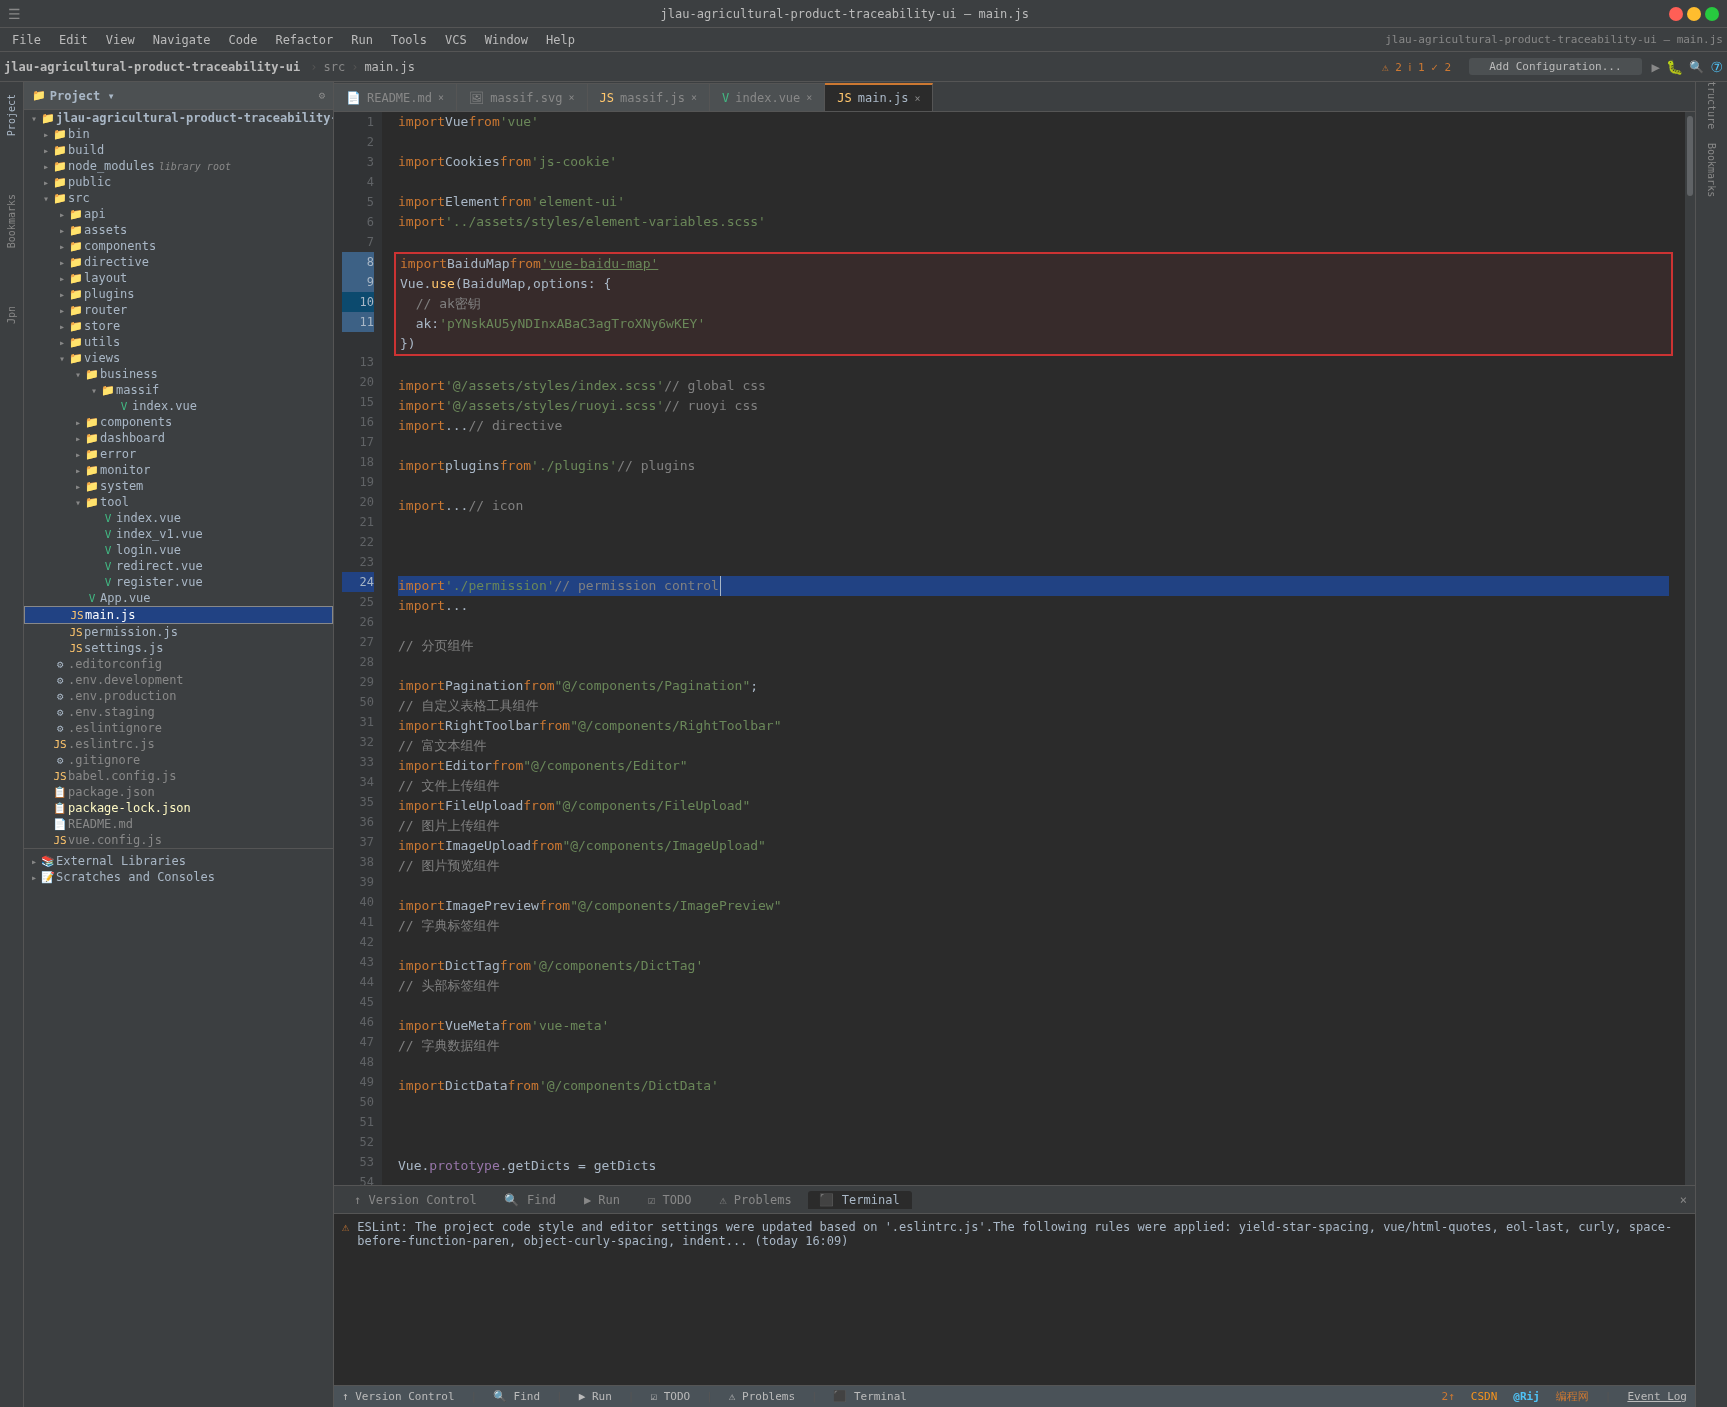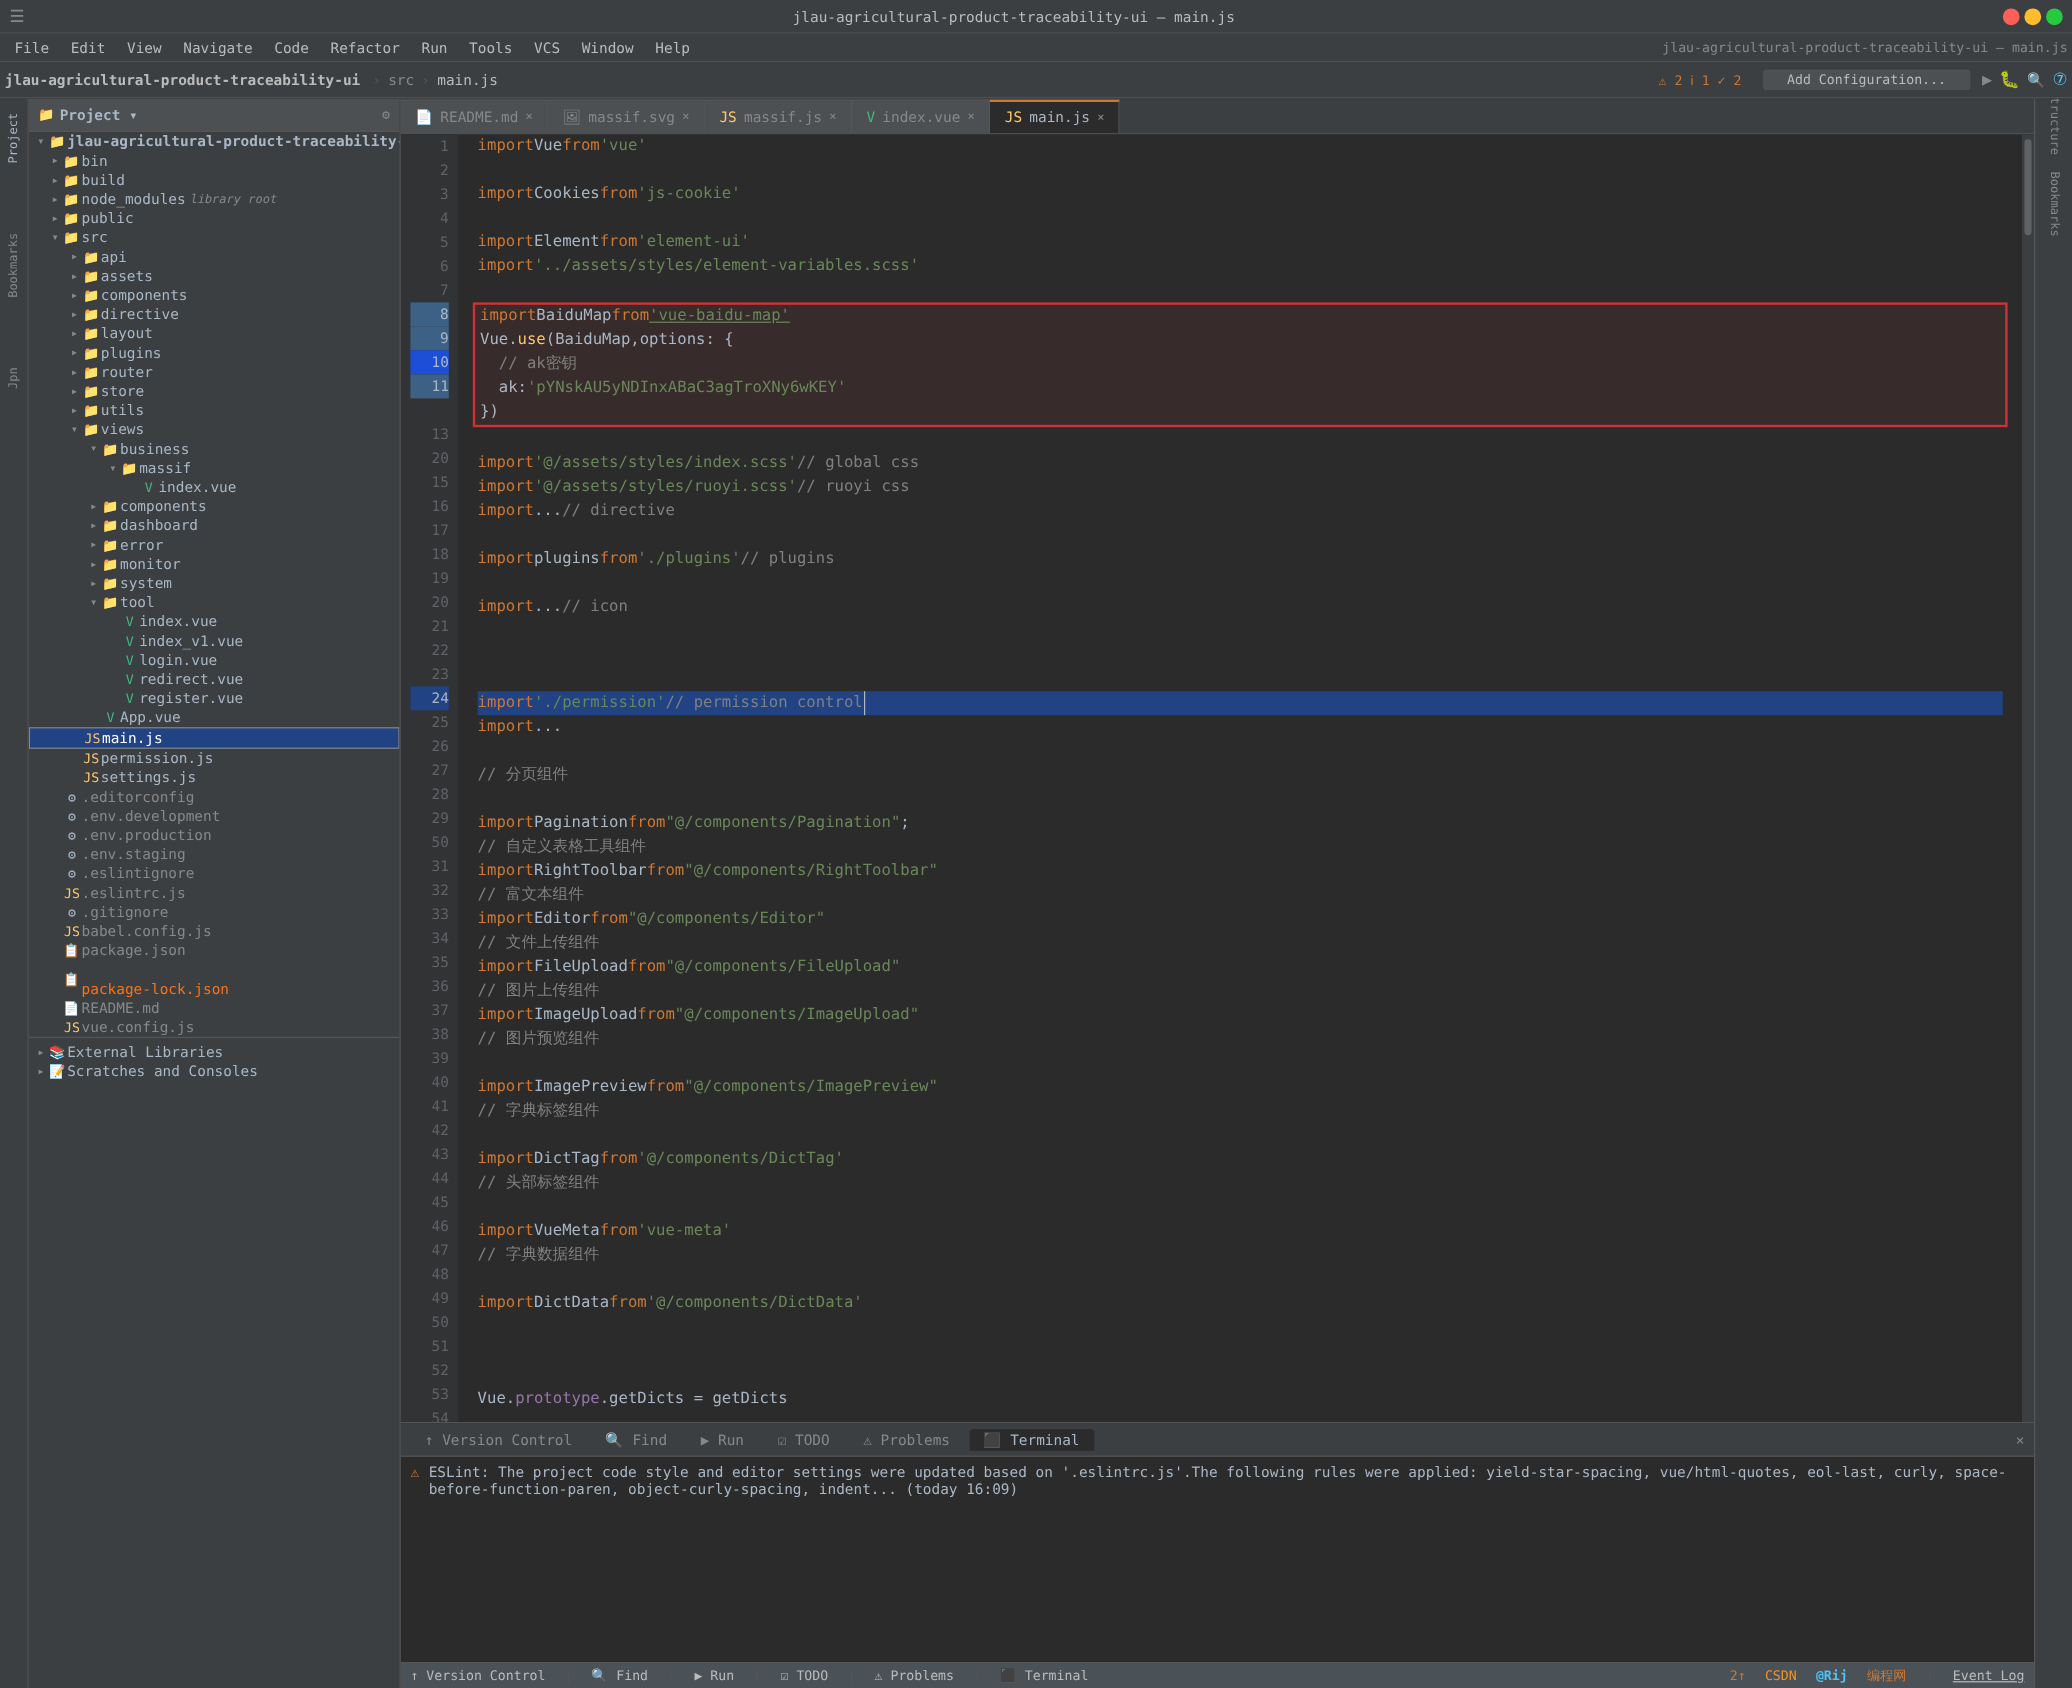--- a/index.html
+++ b/index.html
@@ -660,21 +660,21 @@
       <div class="tree-item">
         <div class="tree-indent" style="width:16px;"></div>
         <span class="tree-arrow" style="visibility:hidden;">▸</span>
         <span class="tree-icon">📋</span>
         <span class="tree-label" style="color:#888;">package.json</span>
       </div>
       <div class="tree-item">
         <div class="tree-indent" style="width:16px;"></div>
         <span class="tree-arrow" style="visibility:hidden;">▸</span>
         <span class="tree-icon">📋</span>
-        <span class="tree-label" style="color:#f97316;margin-top:16px;">package-lock.json</span>
+        <span class="tree-label" style="color:#fef9c3;">package-lock.json</span>
       </div>
       <div class="tree-item">
         <div class="tree-indent" style="width:16px;"></div>
         <span class="tree-arrow" style="visibility:hidden;">▸</span>
         <span class="tree-icon">📄</span>
         <span class="tree-label" style="color:#888;">README.md</span>
       </div>
       <div class="tree-item">
         <div class="tree-indent" style="width:16px;"></div>
         <span class="tree-arrow" style="visibility:hidden;">▸</span>
@@ -733,21 +733,21 @@
       <div class="line-numbers">
         <div>1</div>
           <div>2</div>
           <div>3</div>
           <div>4</div>
           <div>5</div>
         <div>6</div>
           <div>7</div>
           <div style="background:#3d6185;color:#a9b7c6;">8</div>
         <div style="background:#3d6185;color:#a9b7c6;">9</div>
-        <div style="background:#1d4ed8;color:#a9b7c6;">10</div>
+        <div style="background:#0c4a6e;color:#a9b7c6;">10</div>
         <div style="background:#3d6185;color:#a9b7c6;">11</div>
         <div style="background:#3d6185;color:#a9b7c6;margin-left:47px;">12</div>
         <div>13</div>
           <div>20</div>
           <div>15</div>
           <div>16</div>
           <div>17</div>
         <div>18</div>
           <div>19</div>
           <div>20</div>

